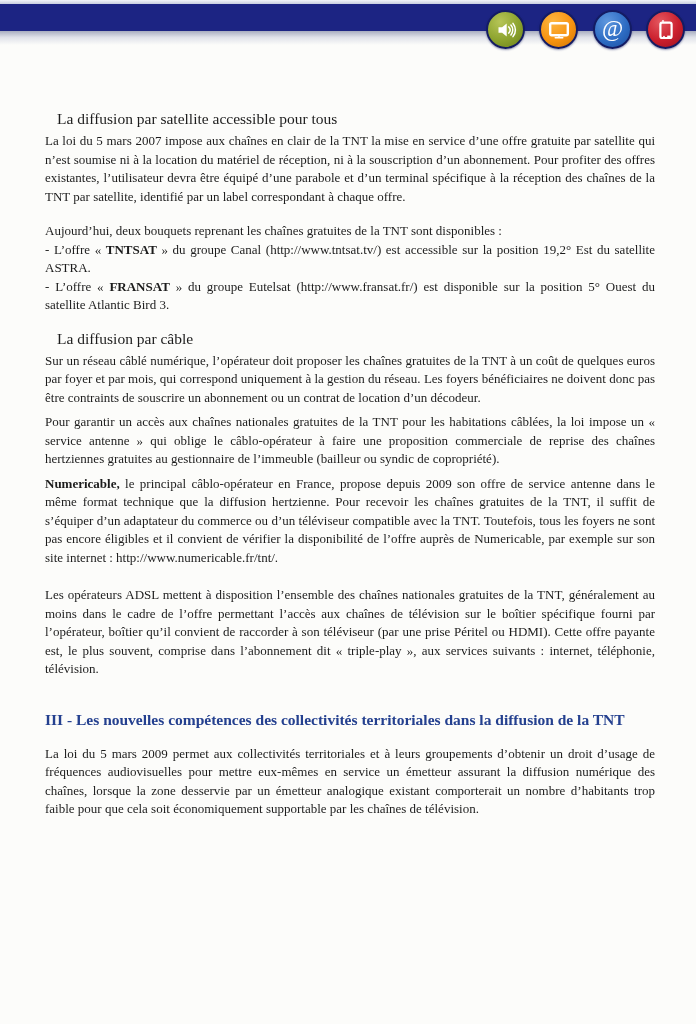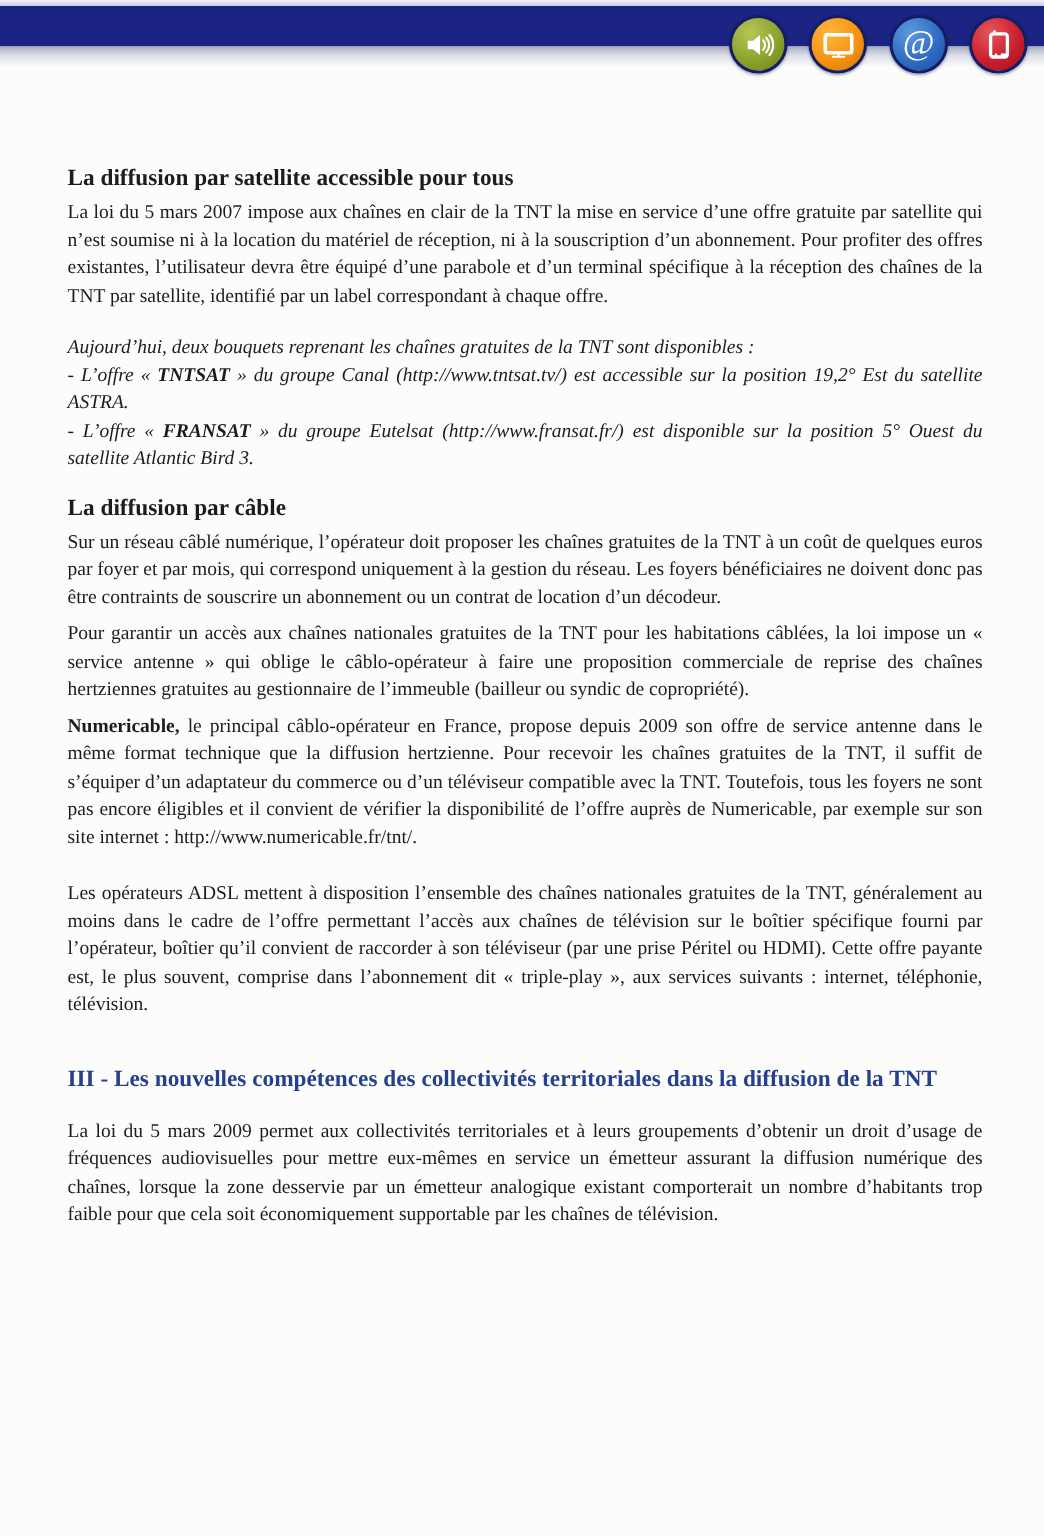--- a/index.html
+++ b/index.html
@@ -20,23 +20,23 @@
     display:flex; align-items:center; justify-content:center;
     box-shadow:0 1px 2px rgba(20,28,99,.45);
   }
   .icon-circle svg { display:block; }
   .at-glyph { color:#fff; font-size:23px; line-height:1;
     font-family:"Liberation Serif",serif; transform:translateY(-1px); }
   
   .content { position:absolute; left:45px; top:44px; width:610px; padding-top:65px; }
   .content p { margin:0 0 6px; font-size:13px; line-height:18.5px;
     text-align:justify; }
-  .content p.tight { margin:0;font-style:italic; }
-  .content h2 { font-size:15.5px; line-height:19px; font-weight:bold;
-    margin:14px 0 4px; }
+  .content p.tight { margin:0; }
+  .content h2 { font-size:15.5px; line-height:19px; font-weight:normal;
+    margin:14px 12px 4px; }
   .content > h2:first-child { margin-top:0; }
   .content > *:nth-child(2) { margin-bottom:16px; }   
   .content > *:nth-child(9) { margin-bottom:0; }      
   .content > *:nth-child(10) { margin-top:19px; margin-bottom:6px; } 
   .content h3 { font-size:15.5px; line-height:19px; font-weight:bold;
     margin:31px 0 16px; color:#24408f; }
   .content b { font-weight:bold; }
   
   .logo { position:absolute; top:958px; left:500px; width:170px;
     text-align:center; color:#2a3c92; }

